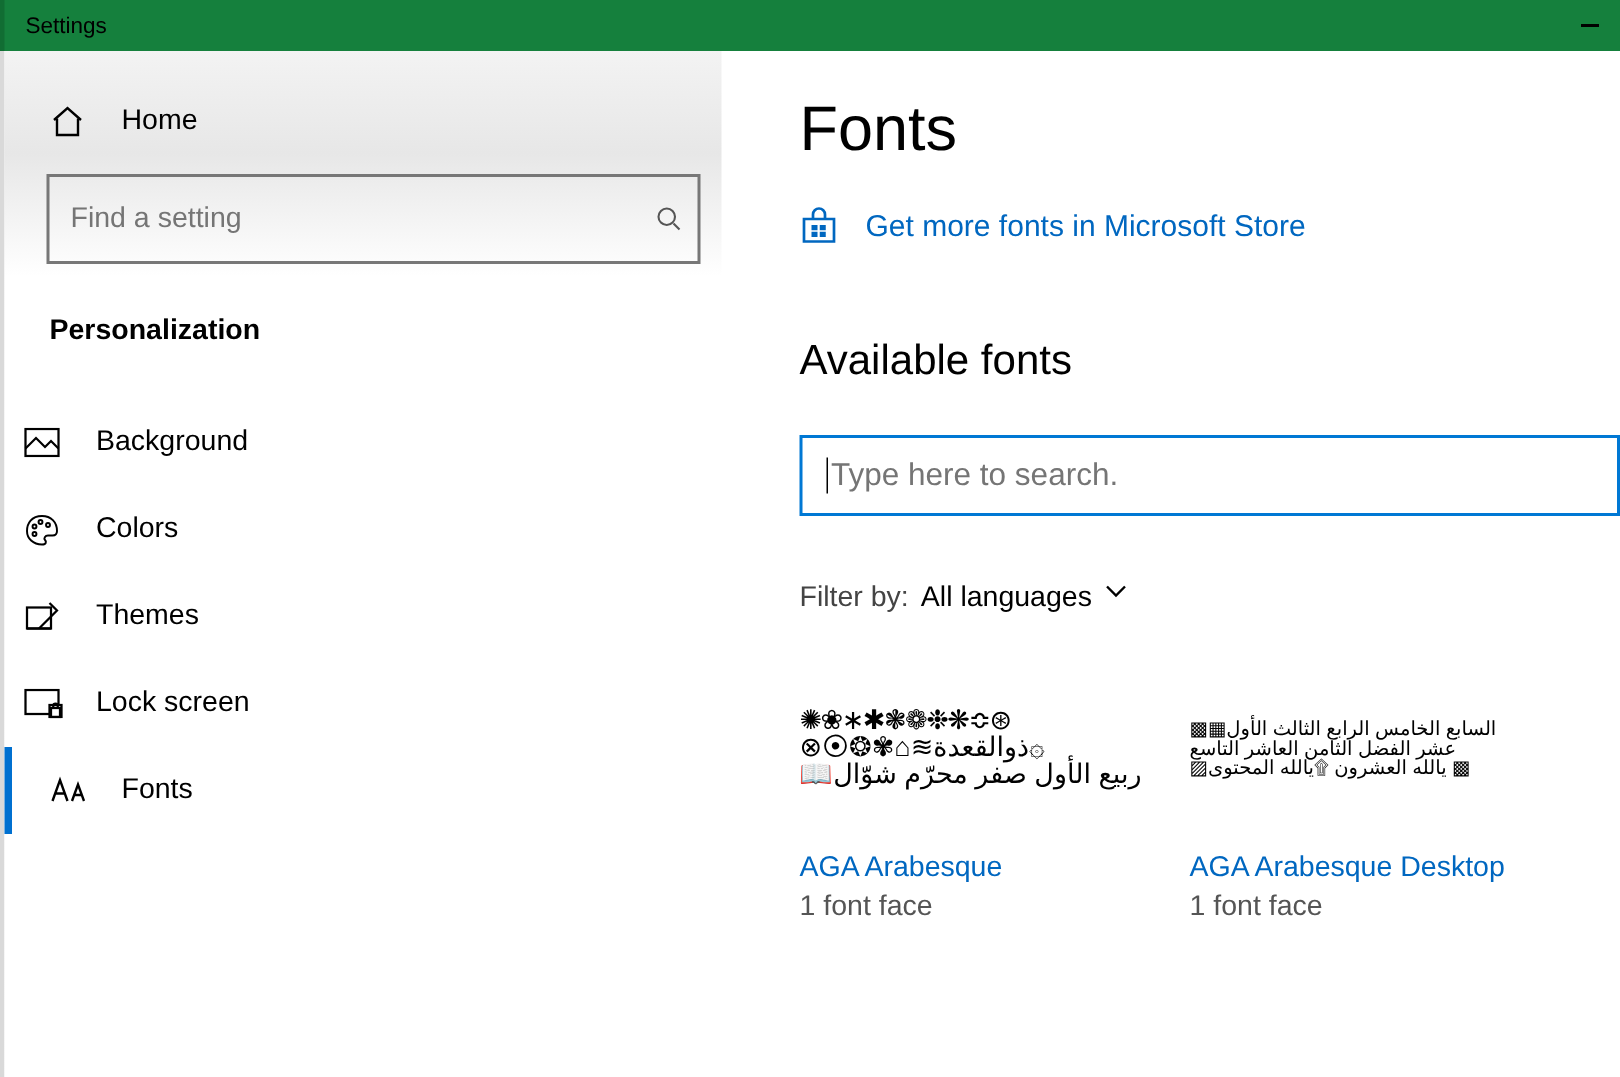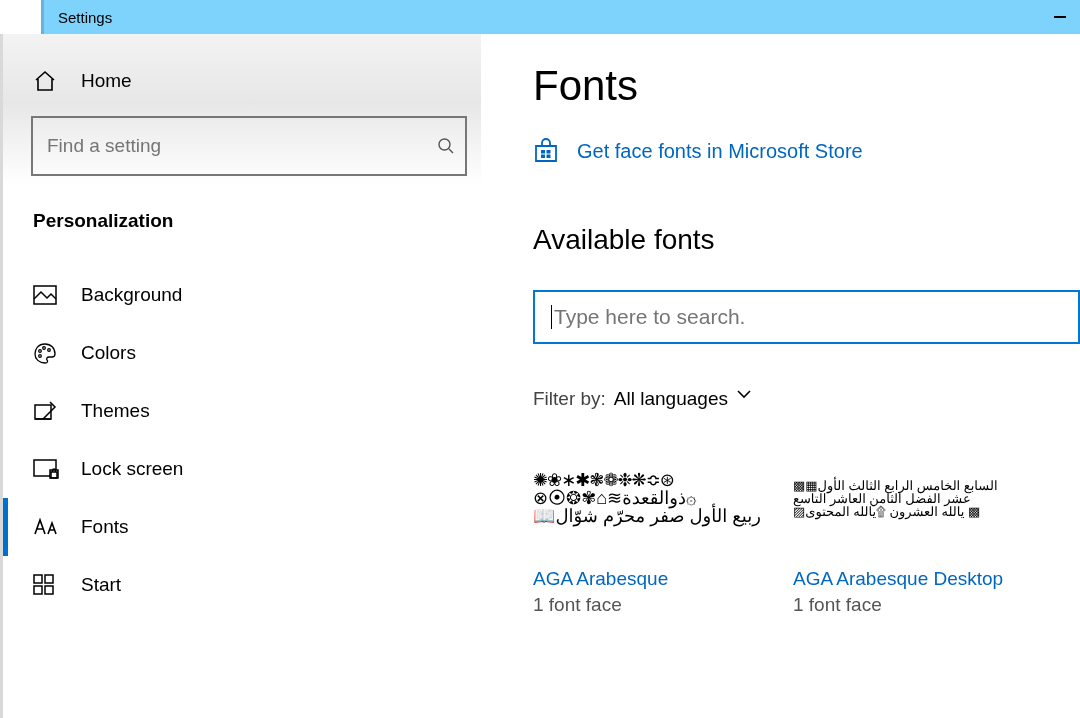--- a/index.html
+++ b/index.html
@@ -6,22 +6,21 @@
   html, body {
     width: 1080px; height: 718px; overflow: hidden;
     font-family: "Segoe UI", Arial, sans-serif;
     background: #fff; color: #000;
   }
   .window { display: flex; flex-direction: column; width: 100%; height: 100%; }
   .titlebar {
     height: 34px; display: flex; align-items: center; justify-content: space-between;
     padding: 0 14px; font-size: 15px; color: #000;
     border-left: 3px solid rgba(0,0,0,0.15);
-    background: #7dd3fc;
-    margin-left: 41px;
+    background: #15803d;
   }
   .content { flex: 1; display: flex; border-left: 3px solid rgba(0,0,0,0.15); }
   .sidebar {
     width: 478px; height: 100%;
     background: linear-gradient(180deg, #f3f3f3 0%, #e7e7e7 10%, #ffffff 22%);
     padding: 0 0 0 0;
     display: flex; flex-direction: column;
   }
   .home-row {
     display: flex; align-items: center; gap: 24px;
@@ -37,21 +36,21 @@
   .searchbox input {
     border: none; outline: none; background: transparent;
     font-size: 19px; color: #555; width: 90%;
   }
   .section-title {
     font-size: 19px; font-weight: 600; padding: 34px 0 8px 30px;
   }
   .nav { margin-top: 26px; }
   .nav-item {
     display: flex; align-items: center; gap: 24px;
-    padding: 18px 0 18px 30px;
+    padding: 18px 0 18px 13px;
     font-size: 19px; cursor: default;
   }
   .nav-item .icon { width: 24px; text-align: center; }
   .nav-item.active {
     border-left: 5px solid #0070d0;
     padding-left: 25px;
   }
   .main {
     flex: 1; padding: 28px 0 0 52px; position: relative;
   }
@@ -173,49 +172,38 @@
         <div class="nav-item active">
           <span class="icon">
             <svg width="26" height="20" viewBox="0 0 26 20" fill="none" stroke="#000" stroke-width="1.6">
               <path d="M2 17 L7 3 L12 17 M4 12 h6"></path>
               <path d="M15 17 L19 6 L23 17 M16.5 13 h5"></path>
             </svg>
           </span>
           <span>Fonts</span>
         </div>
 
-        <div class="nav-item">
-          <span class="icon">
-            <svg width="22" height="22" viewBox="0 0 22 22" fill="none" stroke="#000" stroke-width="1.5">
-              <rect x="1" y="1" width="8" height="8"></rect>
-                <rect x="12" y="1" width="8" height="8"></rect>
-              <rect x="1" y="12" width="8" height="8"></rect>
-                <rect x="12" y="12" width="8" height="8"></rect>
-            </svg>
-          </span>
-          <span>Start</span>
-        </div>
       </nav>
     </aside>
 
     <main class="main">
       <h1 class="page-title">Fonts</h1>
 
       <div class="store-link">
         <span class="store-icon">
           <svg width="26" height="26" viewBox="0 0 26 26" fill="none" stroke="#0067c0" stroke-width="1.8">
             <path d="M3 8 h20 v15 H3 Z"></path>
               <path d="M9 8 V5 a4 4 0 0 1 8 0 V8"></path>
             <rect x="8" y="12" width="4" height="3.5" fill="#0067c0" stroke="none"></rect>
             <rect x="13.5" y="12" width="4" height="3.5" fill="#0067c0" stroke="none"></rect>
             <rect x="8" y="16.5" width="4" height="3.5" fill="#0067c0" stroke="none"></rect>
             <rect x="13.5" y="16.5" width="4" height="3.5" fill="#0067c0" stroke="none"></rect>
           </svg>
         </span>
-        <span>Get face fonts in Microsoft Store</span>
+        <span>Get more fonts in Microsoft Store</span>
       </div>
 
       <h2 class="section-sub">Available fonts</h2>
 
       <div class="font-search">
         <span class="cursor"></span>
         <input placeholder="Type here to search." style="">
       </div>
 
       <div class="filter-row">

